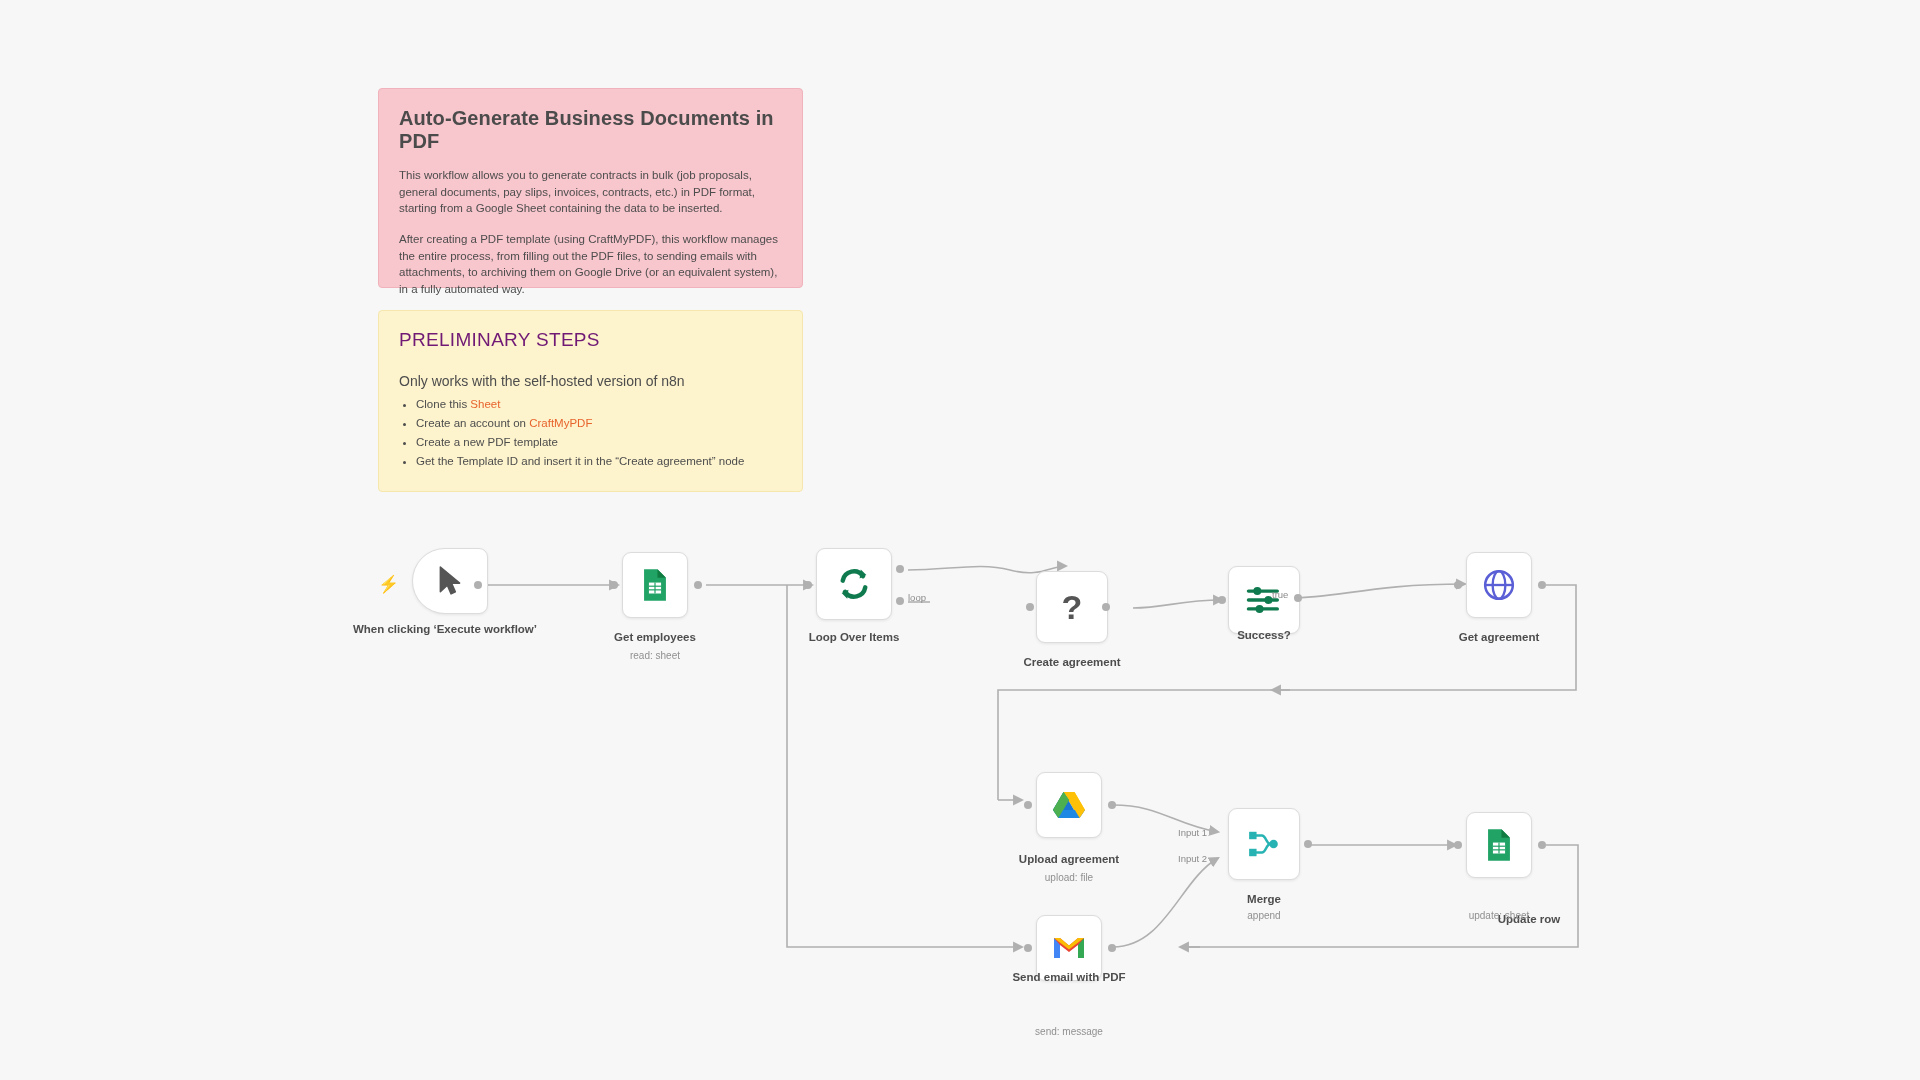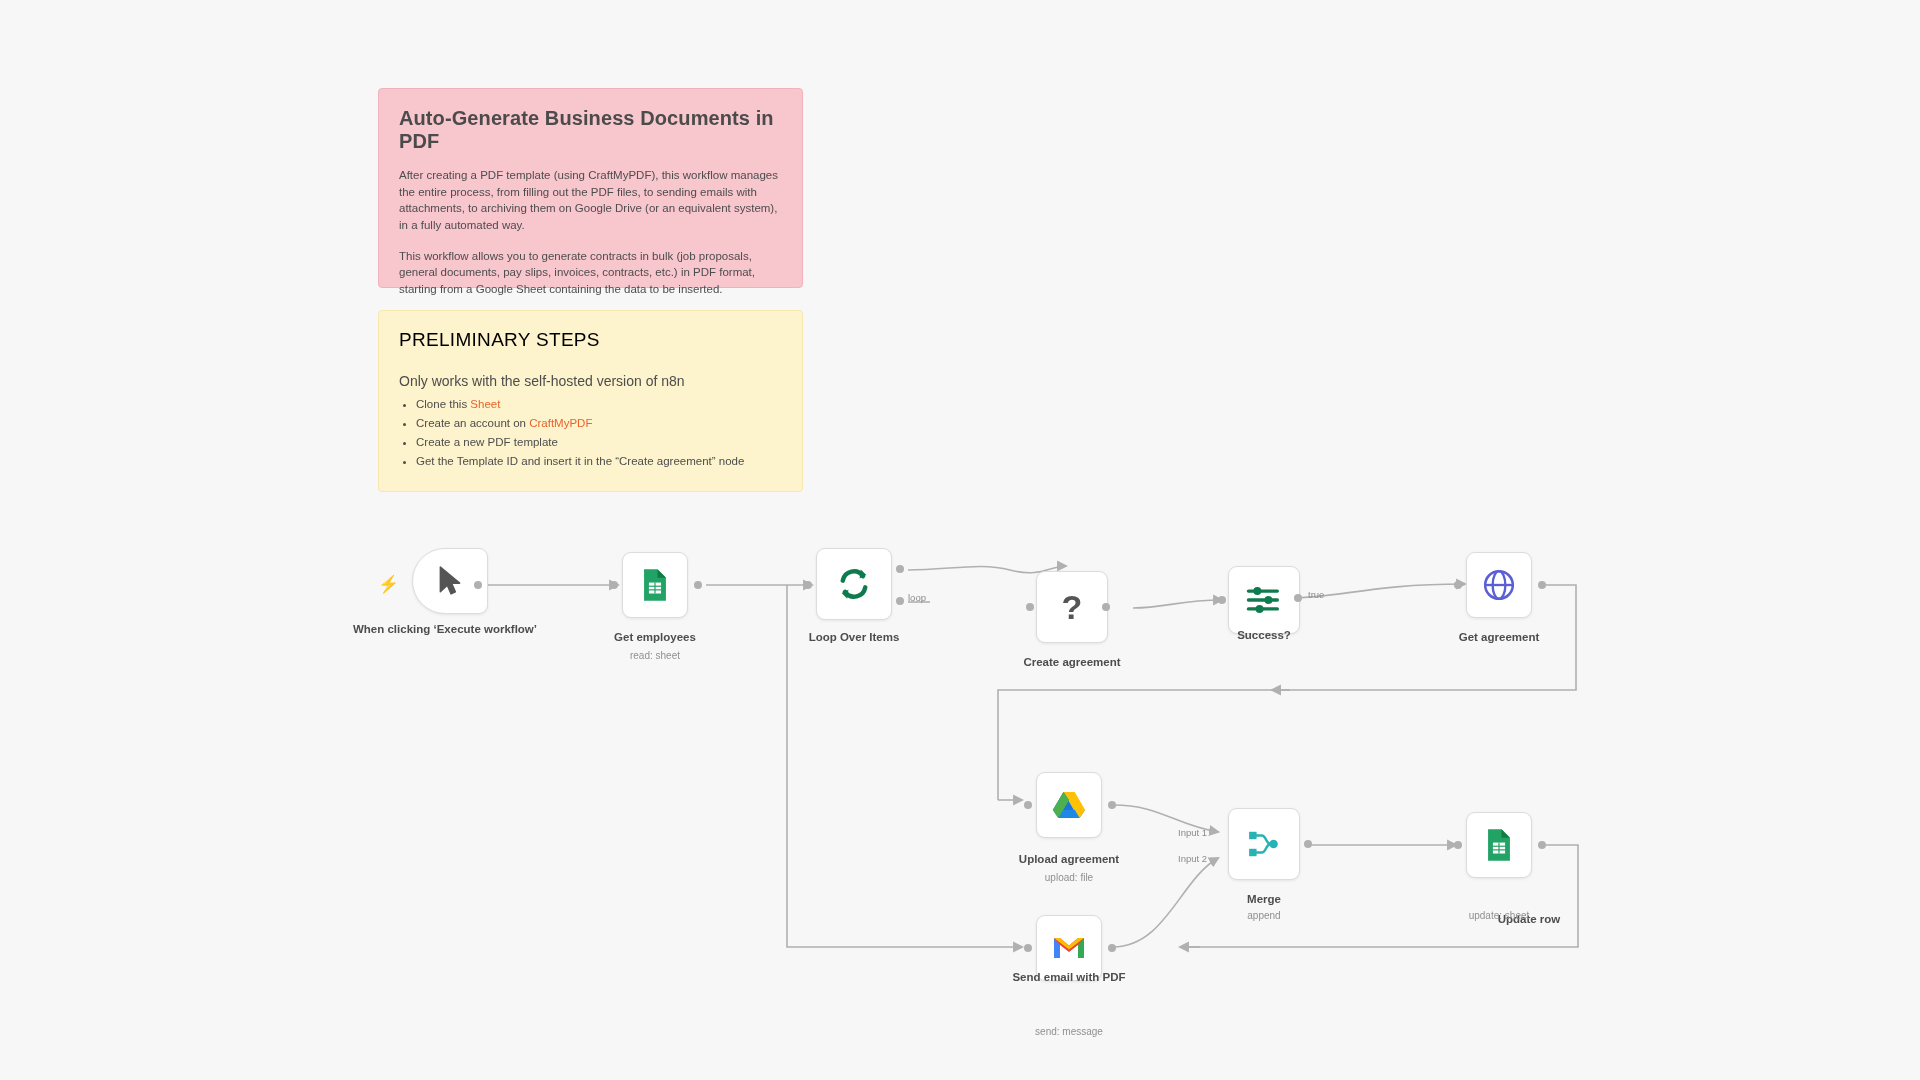--- a/index.html
+++ b/index.html
@@ -37,21 +37,21 @@
     margin: 0 0 14px 0;
     font-size: 20px;
     font-weight: bold;
     color: #4b4b4b;
     letter-spacing: .1px;
   }
   .sticky h2 {
     margin: 0 0 22px 0;
     font-size: 19px;
     font-weight: normal;
-    color: #000000;
+    color: #701a75;
     letter-spacing: .3px;
   }
   .sticky p {
     margin: 0 0 14px 0;
     font-size: 11.5px;
     line-height: 1.45;
     color: #4d4d4d;
   }
   .sticky p:last-child { margin-bottom: 0; }
   .sticky .lead {
@@ -136,22 +136,22 @@
     line-height: 1;
   }
 </style>
 </head>
 <body>
 
 <div id="canvas">
 
   <div class="sticky pink" style="left:378px; top:88px; width:425px; height:200px;">
     <h1>Auto-Generate Business Documents in PDF</h1>
+    <p>This workflow allows you to generate contracts in bulk (job proposals, general documents, pay slips, invoices, contracts, etc.) in PDF format, starting from a Google Sheet containing the data to be inserted.</p>
     <p>After creating a PDF template (using CraftMyPDF), this workflow manages the entire process, from filling out the PDF files, to sending emails with attachments, to archiving them on Google Drive (or an equivalent system), in a fully automated way.</p>
-    <p>This workflow allows you to generate contracts in bulk (job proposals, general documents, pay slips, invoices, contracts, etc.) in PDF format, starting from a Google Sheet containing the data to be inserted.</p>
   </div>
 
   <div class="sticky yellow" style="left:378px; top:310px; width:425px; height:182px;">
     <h2>PRELIMINARY STEPS</h2>
     <div class="lead">Only works with the self-hosted version of n8n</div>
     <ul>
       <li><span>Clone this </span><a href="#">Sheet</a></li>
       <li><span>Create an account on </span><a href="#">CraftMyPDF</a></li>
       <li><span>Create a new PDF template</span></li>
       <li><span>Get the Template ID and insert it in the “Create agreement” node</span></li>
@@ -265,21 +265,21 @@
         <line x1="4" y1="23" x2="30" y2="23"></line>
       </g>
       <circle cx="12" cy="7" r="3.6" fill="#0f7a4e"></circle>
       <circle cx="22" cy="15" r="3.6" fill="#0f7a4e"></circle>
       <circle cx="14" cy="23" r="3.6" fill="#0f7a4e"></circle>
     </svg>
   </div>
   <div class="node-label" style="left:1164px; top:628px;">Success?</div>
   <div class="dot" style="left:1218px; top:596px;"></div>
   <div class="dot" style="left:1294px; top:594px;"></div>
-  <div class="conn-label" style="left:1308px; top:589px;text-align:center;">true</div>
+  <div class="conn-label" style="left:1272px; top:589px;text-align:center;">true</div>
 
   <div class="node" style="left:1466px; top:552px;">
     <svg width="34" height="34" viewBox="0 0 32 32">
       <circle cx="16" cy="16" r="13" fill="none" stroke="#5a5fd6" stroke-width="2.4"></circle>
       <ellipse cx="16" cy="16" rx="6" ry="13" fill="none" stroke="#5a5fd6" stroke-width="2.2"></ellipse>
       <line x1="3" y1="16" x2="29" y2="16" stroke="#5a5fd6" stroke-width="2.2"></line>
     </svg>
   </div>
   <div class="node-label" style="left:1399px; top:630px;">Get agreement</div>
   <div class="dot" style="left:1454px; top:581px;"></div>

